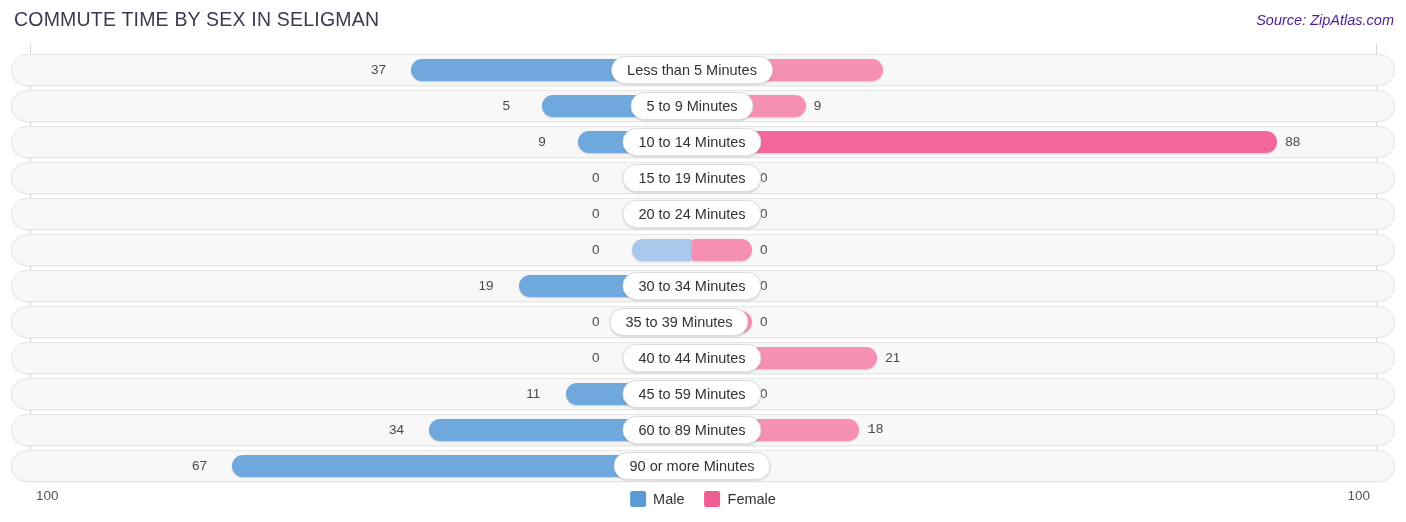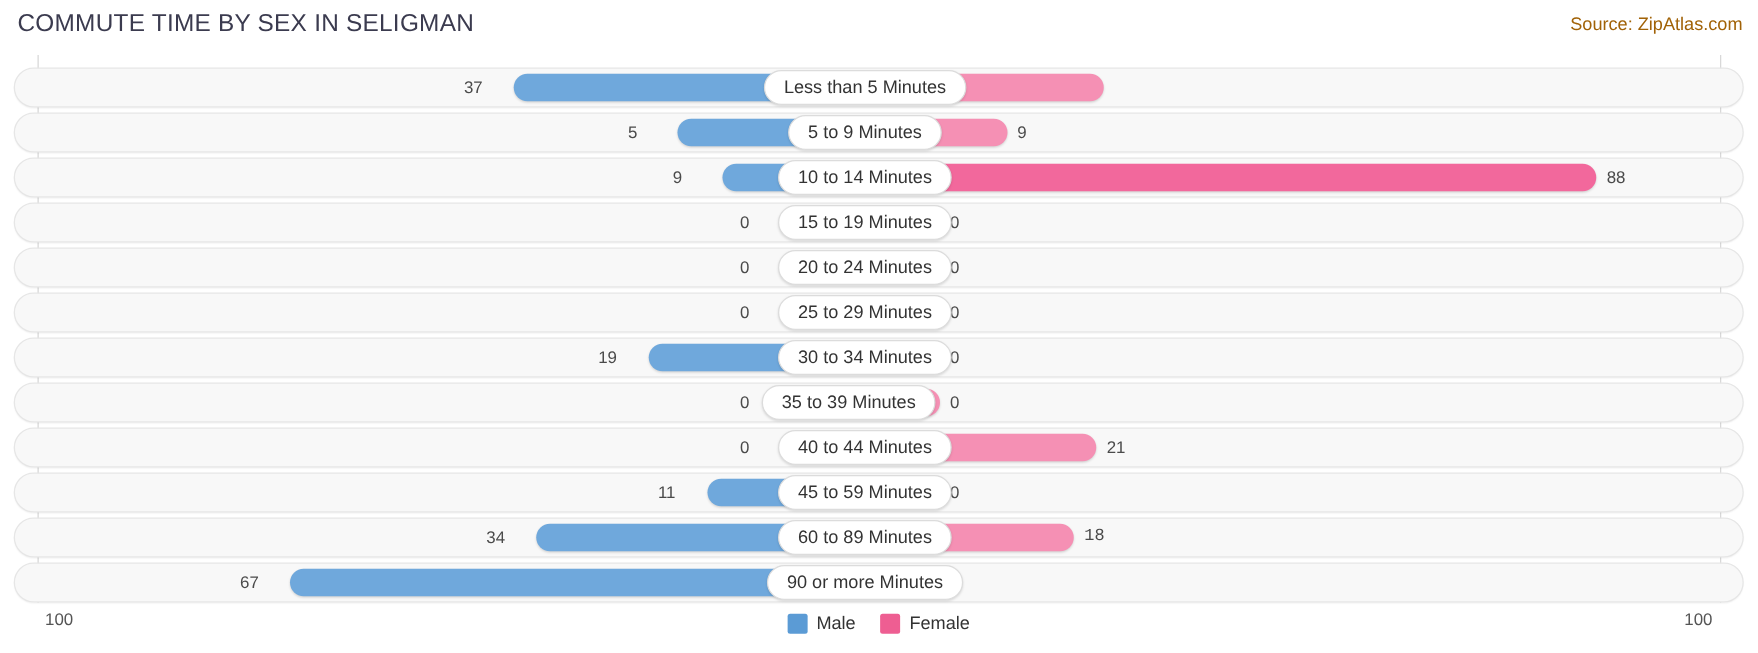--- a/index.html
+++ b/index.html
@@ -13,21 +13,21 @@
   #root { position: relative; width: 1406px; height: 522px; }
 
   
   .title {
     position: absolute; left: 14px; top: 8px;
     font-size: 19.5px; color: #3b3b4f; letter-spacing: .2px;
     white-space: nowrap;
   }
   .source {
     position: absolute; right: 12px; top: 12px;
-    font-size: 14.5px; color: #a16207;
+    font-size: 14.5px; font-style: italic; color: #4c1d95;
     white-space: nowrap;
   }
 
   
   .plot { position: absolute; left: 0; top: 44px; width: 1406px; height: 440px; }
 
   .axis-line {
     position: absolute; top: 0; width: 1px; height: 438px;
     background: #d8d8d8;
   }
@@ -175,21 +175,20 @@
       <div class="row" style="top: 190px;"></div>
       <div class="bars" style="top: 190px; position: absolute; left: -11px;">
         <div class="bar bar-male" style="width: 60px;">
           <div class="bar-inner" style="background: rgb(168, 200, 236);"></div>
         </div>
         <div class="val val-male" style="left: 603px; width: 32px;">0</div>
         <div class="bar bar-female" style="width: 60px;">
           <div class="bar-inner" style="background: rgb(245, 144, 180);"></div>
         </div>
         <div class="val val-female" style="left: 771px;">0</div>
-        <div class="pill" style="left: 703px;">25 to 29 Minutes</div>
       </div>
       <div class="row" style="top: 226px;"></div>
       <div class="bars" style="top: 226px; position: absolute; left: -11px;">
         <div class="bar bar-male" style="width: 173.43px;">
           <div class="bar-inner" style="background: rgb(111, 168, 220);"></div>
         </div>
         <div class="val val-male" style="left: 489.57px; width: 32px;">19</div>
         <div class="bar bar-female" style="width: 60px;">
           <div class="bar-inner" style="background: rgb(245, 144, 180);"></div>
         </div>

